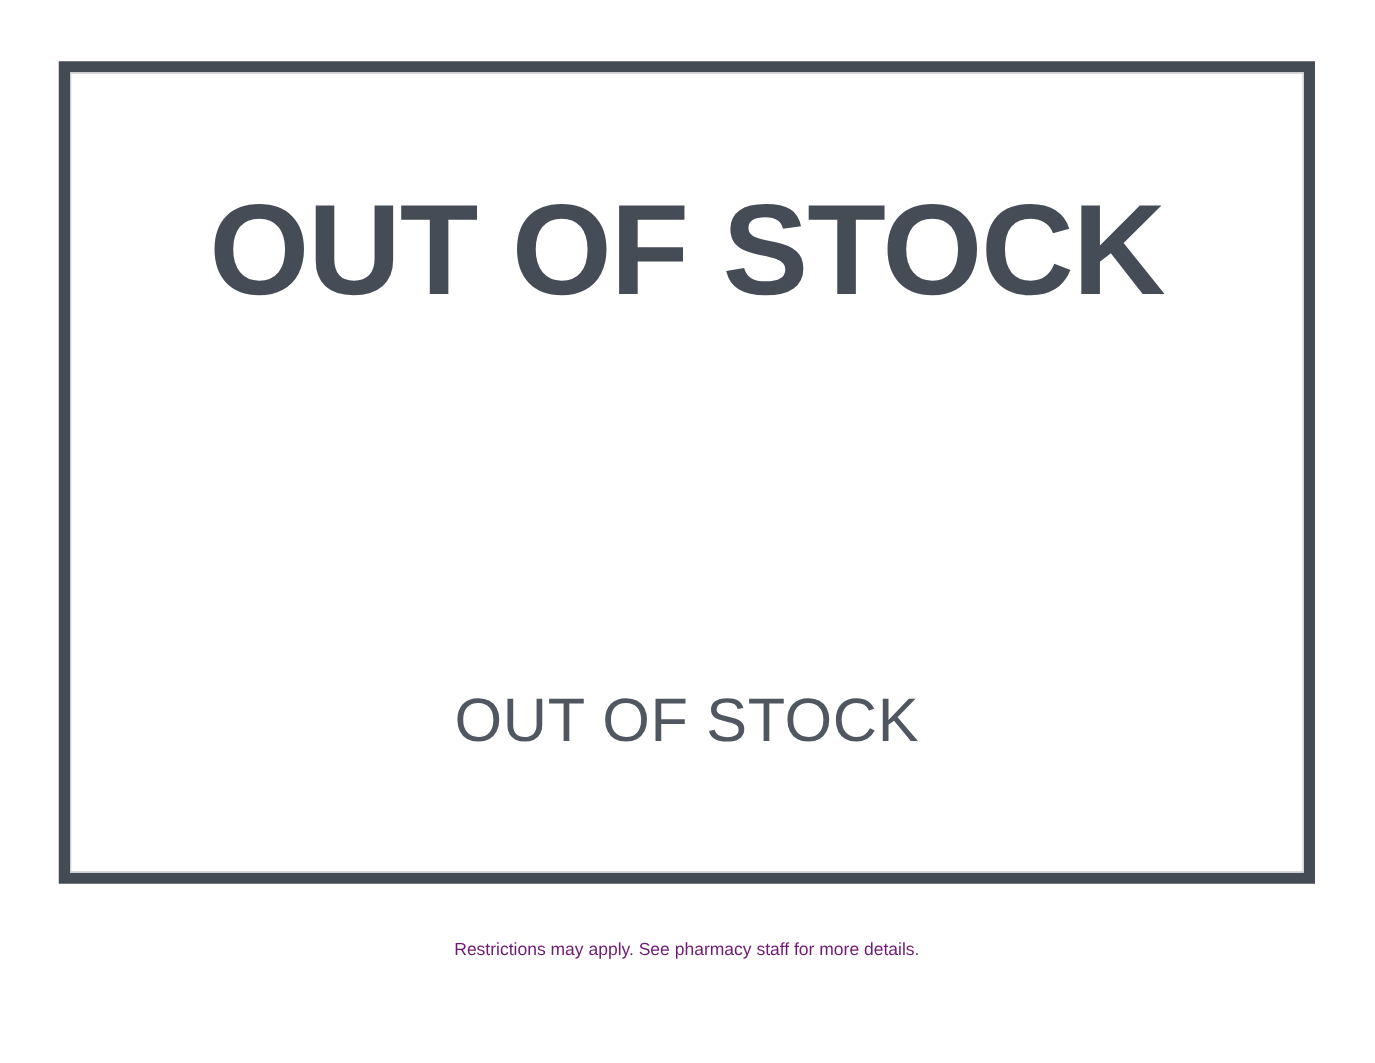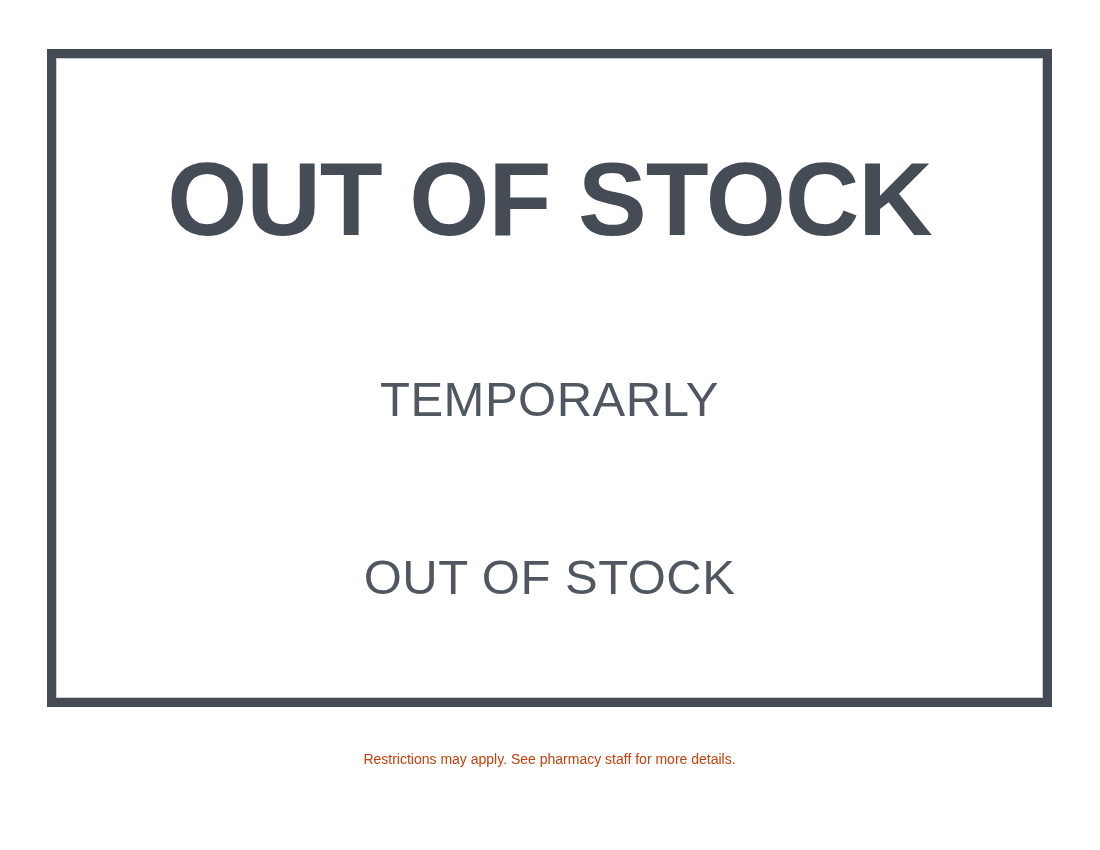--- a/index.html
+++ b/index.html
@@ -98,37 +98,36 @@
 
   .footnote {
     position: absolute;
     top: 692px;
     left: 0;
     width: 100%;
     text-align: center;
     font-size: 14px;
     line-height: 1.2;
     font-weight: 400;
-    color: #c2410c;
+    color: #701a75;
     white-space: nowrap;
   }
 </style>
 </head>
 <body>
 
 <div class="sign-page">
 
   <div class="sign-frame">
     <div class="sign-inner">
 
       <div class="sign-content">
 
         <div class="headline">OUT OF STOCK</div>
 
-        <div class="subline-1">TEMPORARLY</div>
 
         <div class="subline-2">OUT OF STOCK</div>
 
         <div class="footnote">Restrictions may apply. See pharmacy staff for more details.</div>
 
       </div>
 
     </div>
   </div>
 

